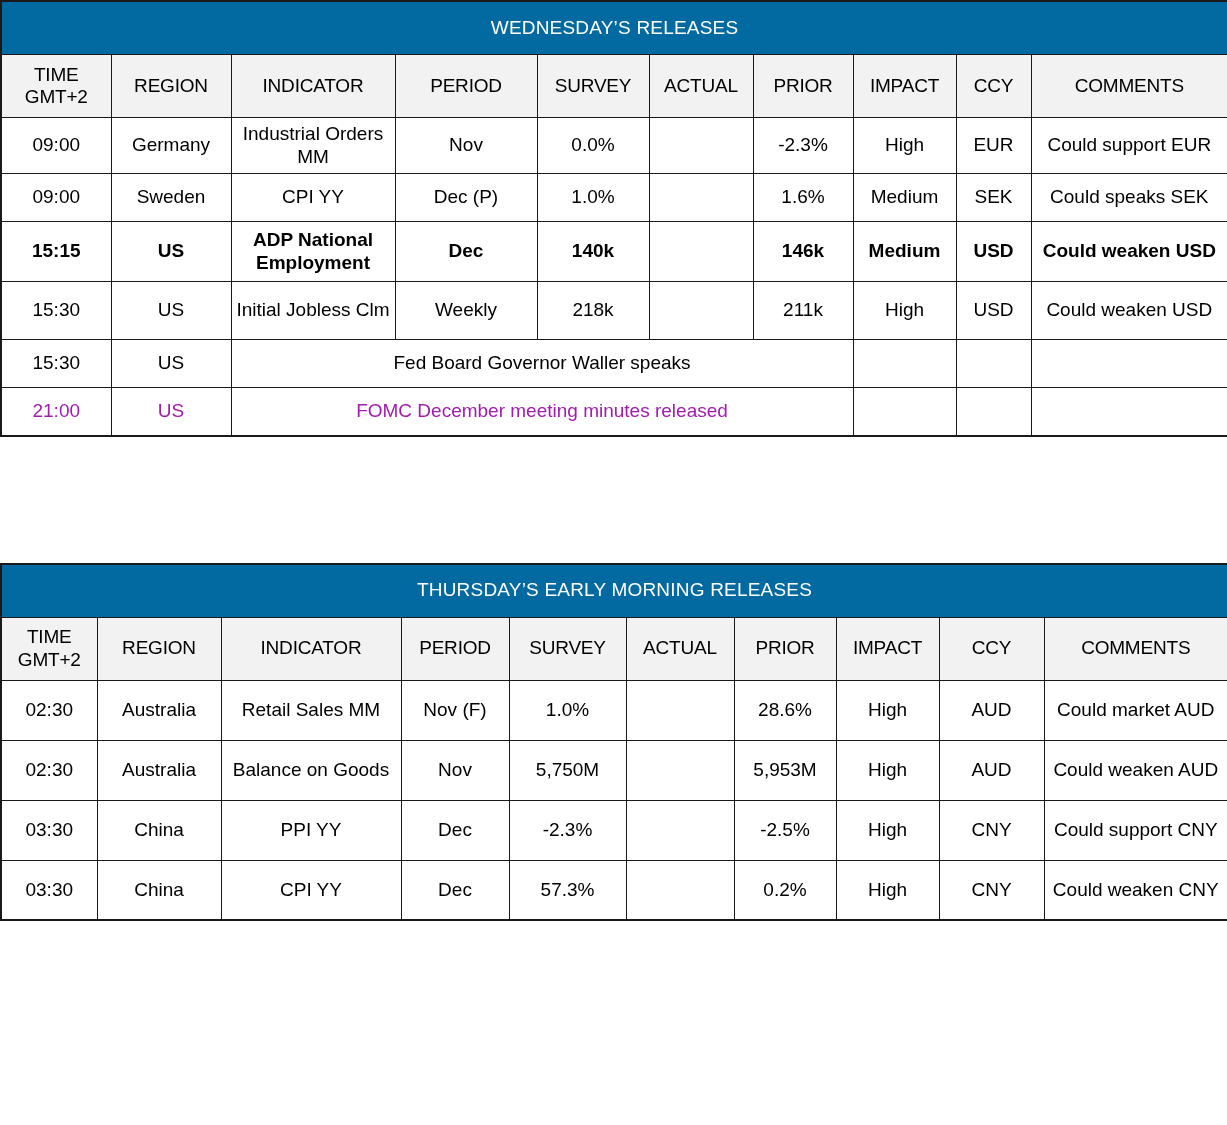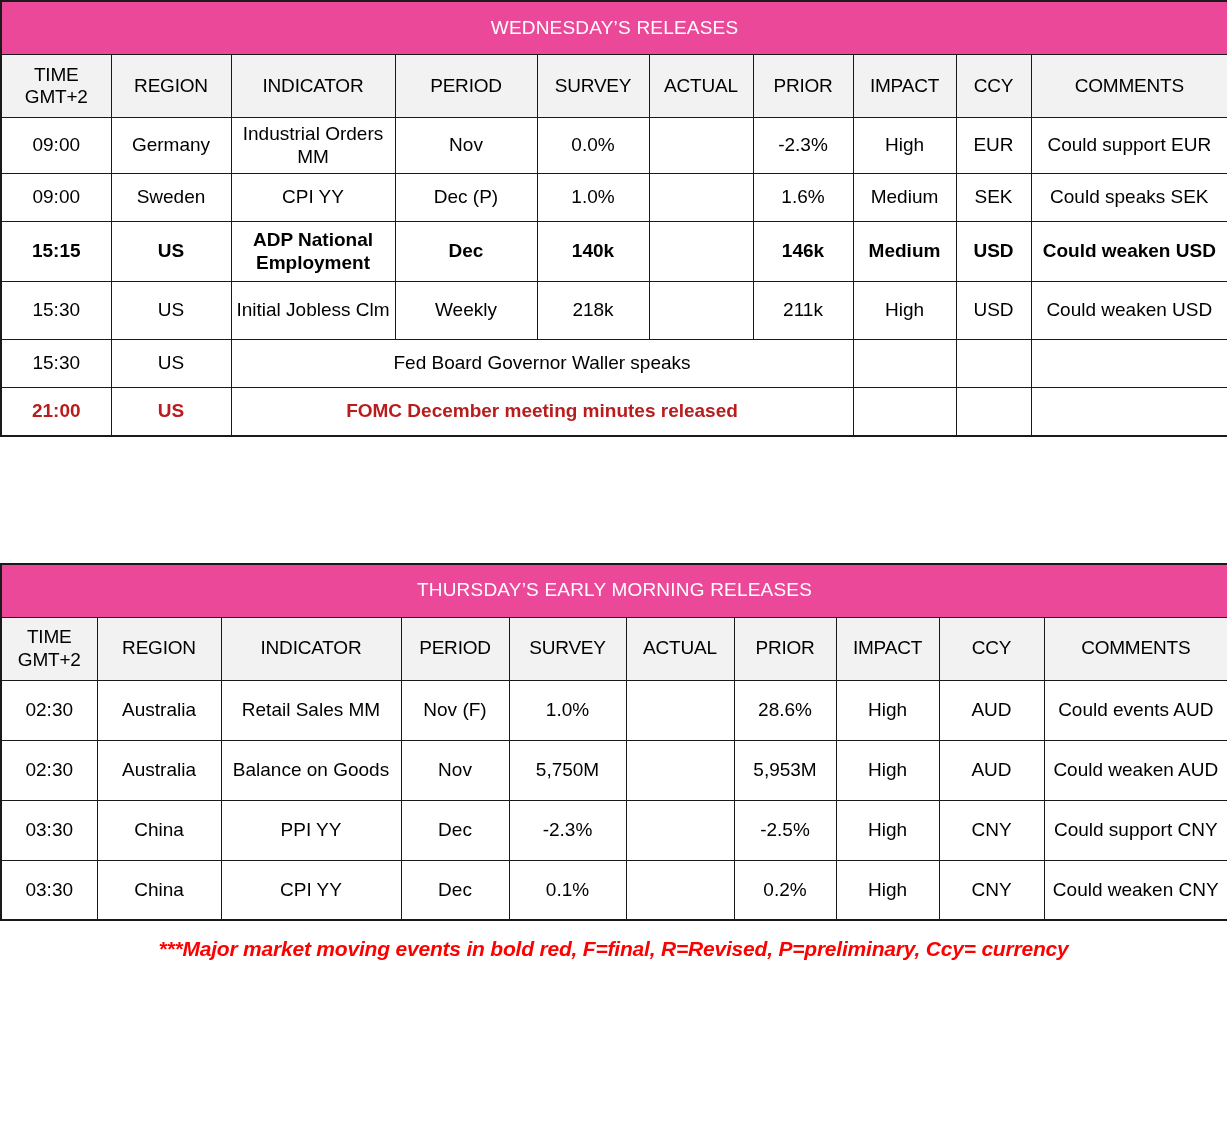--- a/index.html
+++ b/index.html
@@ -34,21 +34,21 @@
     padding: 2px 3px;
     text-align: center;
     vertical-align: middle;
     font-size: 19px;
     line-height: 1.18;
     font-weight: normal;
     word-wrap: break-word;
   }
 
   .title-bar {
-    background: #ec4899;
+    background: #0369a1;
     color: #ffffff;
     font-weight: bold;
     font-size: 25px;
     letter-spacing: 0.2px;
     height: 48px;
     border: 1.5px solid #1a1a1a;
     text-align: center;
     vertical-align: middle;
   }
 
@@ -59,22 +59,22 @@
     height: 58px;
     line-height: 1.12;
     letter-spacing: -0.2px;
   }
 
   .row-bold td {
     font-weight: bold;
   }
 
   .row-red td {
-    color: #b91c1c;
-    font-weight: bold;
+    color: #a21caf;
+    font-weight: normal;
   }
 
   .h-r1 { height: 56px; }
   .h-r2 { height: 48px; }
   .h-r3 { height: 84px; }
   .h-r4 { height: 60px; }
   .h-r5 { height: 58px; }
   .h-r6 { height: 48px; }
   .h-r7 { height: 62px; }
   .h-r8 { height: 48px; }
@@ -267,21 +267,21 @@
       <tr class="h-t2">
         <td>02:30</td>
         <td>Australia</td>
         <td>Retail Sales MM</td>
         <td>Nov (F)</td>
         <td>1.0%</td>
         <td></td>
         <td>28.6%</td>
         <td>High</td>
         <td>AUD</td>
-        <td>Could events AUD</td>
+        <td>Could market AUD</td>
       </tr>
 
       <tr class="h-t2">
         <td>02:30</td>
         <td>Australia</td>
         <td>Balance on Goods</td>
         <td>Nov</td>
         <td>5,750M</td>
         <td></td>
         <td>5,953M</td>
@@ -301,25 +301,24 @@
         <td>High</td>
         <td>CNY</td>
         <td>Could support CNY</td>
       </tr>
 
       <tr class="h-t2">
         <td>03:30</td>
         <td>China</td>
         <td>CPI YY</td>
         <td>Dec</td>
-        <td>0.1%</td>
+        <td>57.3%</td>
         <td></td>
         <td>0.2%</td>
         <td>High</td>
         <td>CNY</td>
         <td>Could weaken CNY</td>
       </tr>
     </tbody>
   </table>
 
-  <div class="footnote">***Major market moving events in bold red, F=final, R=Revised, P=preliminary, Ccy= currency</div>
 
 </div>
 
 </body></html>

